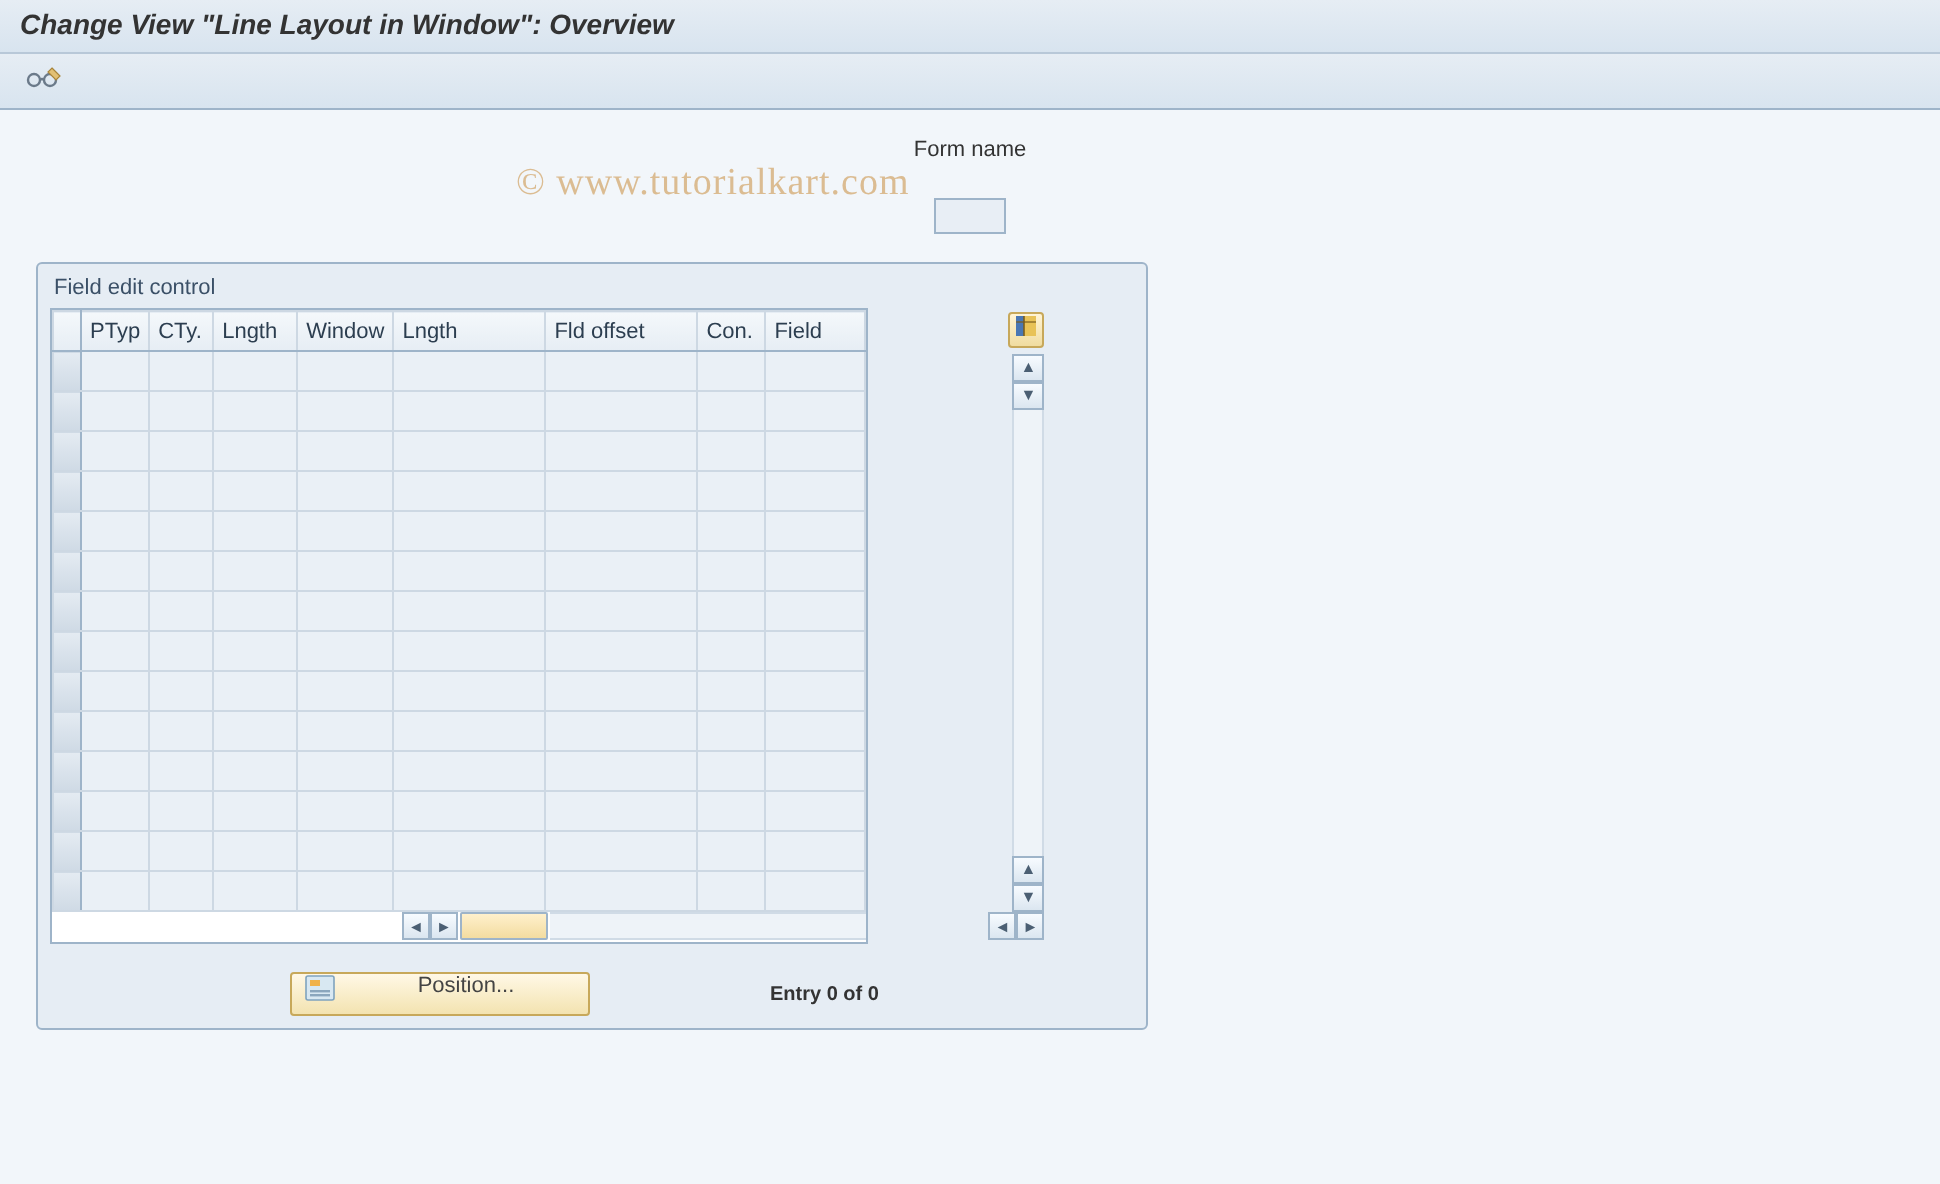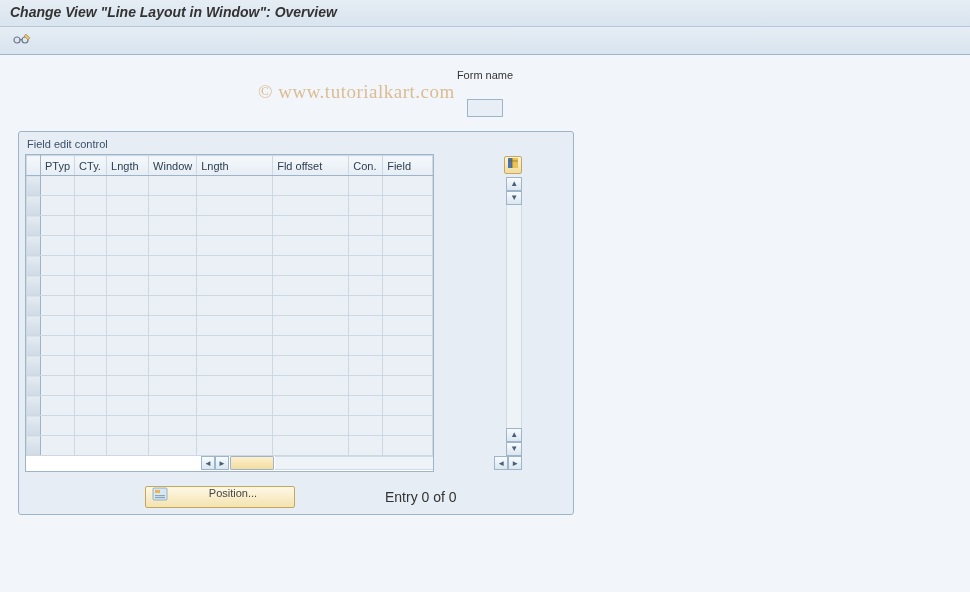--- a/index.html
+++ b/index.html
@@ -209,21 +209,21 @@
       cursor:pointer;
       font-size:11px; color:#444;
       padding: 0 6px;
       gap: 10px;
     }
     .pos-btn .pic {
       width: 16px; height:14px;
       display:flex; align-items:center; justify-content:center;
     }
     .pos-btn .lbl { flex:1; text-align:center; }
-    .entry-text { color:#333; font-size:14px; }
+    .entry-text { color:#333; font-size:10px;font-weight:bold; }
     
     .watermark {
       position:absolute;
       top: 26px; left: 258px;
       color: rgba(200,140,60,0.55);
       font-size: 19px;
       letter-spacing: 0.5px;
       pointer-events:none;
       font-family: Georgia, serif;
     }

